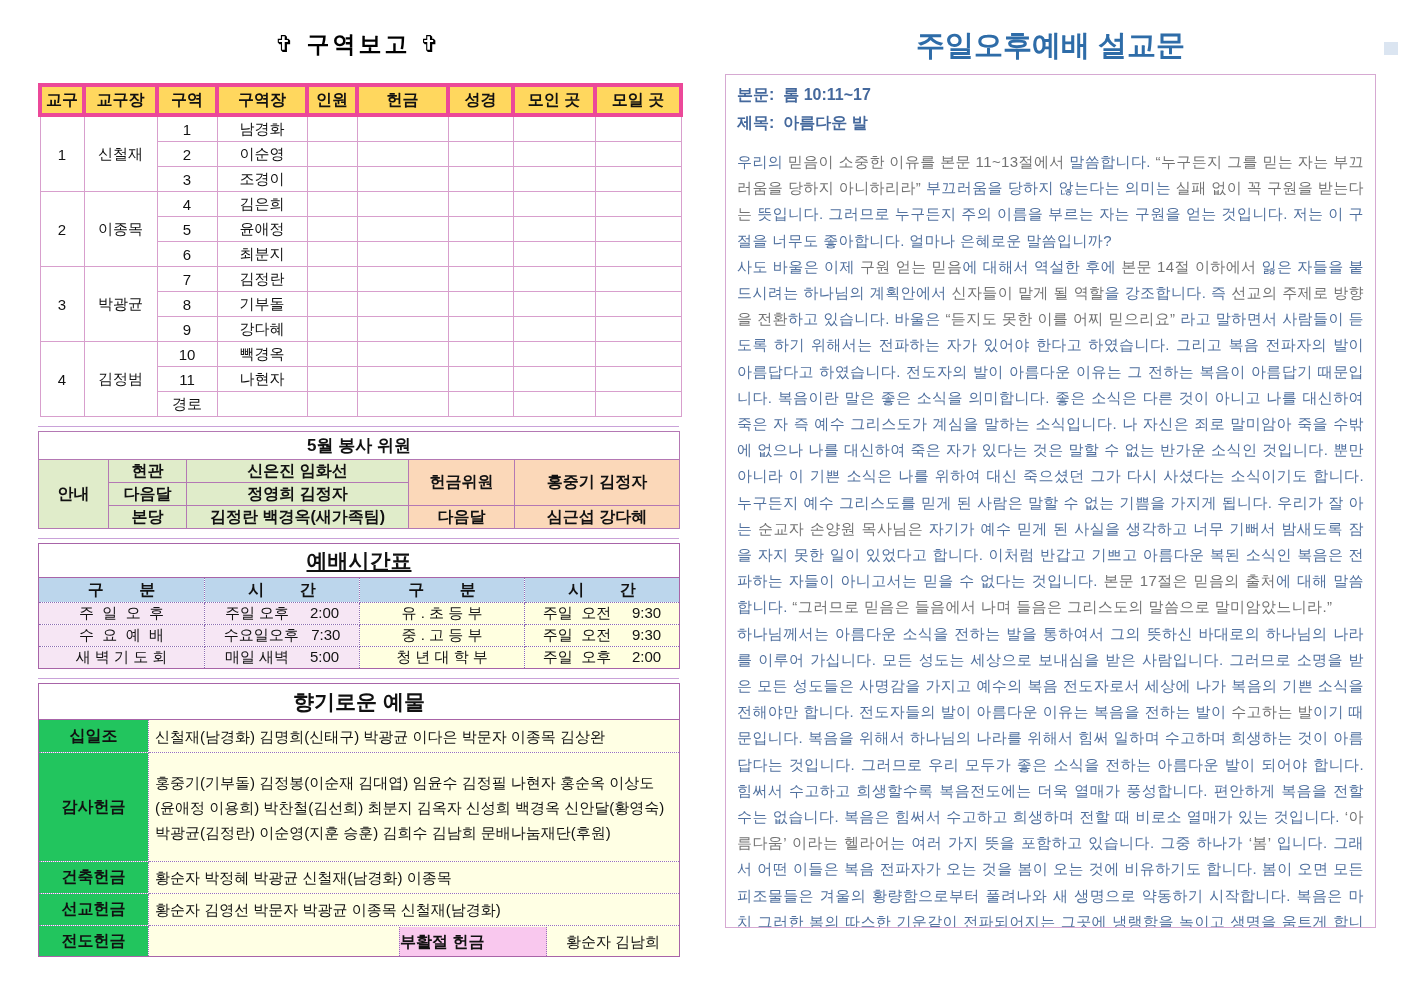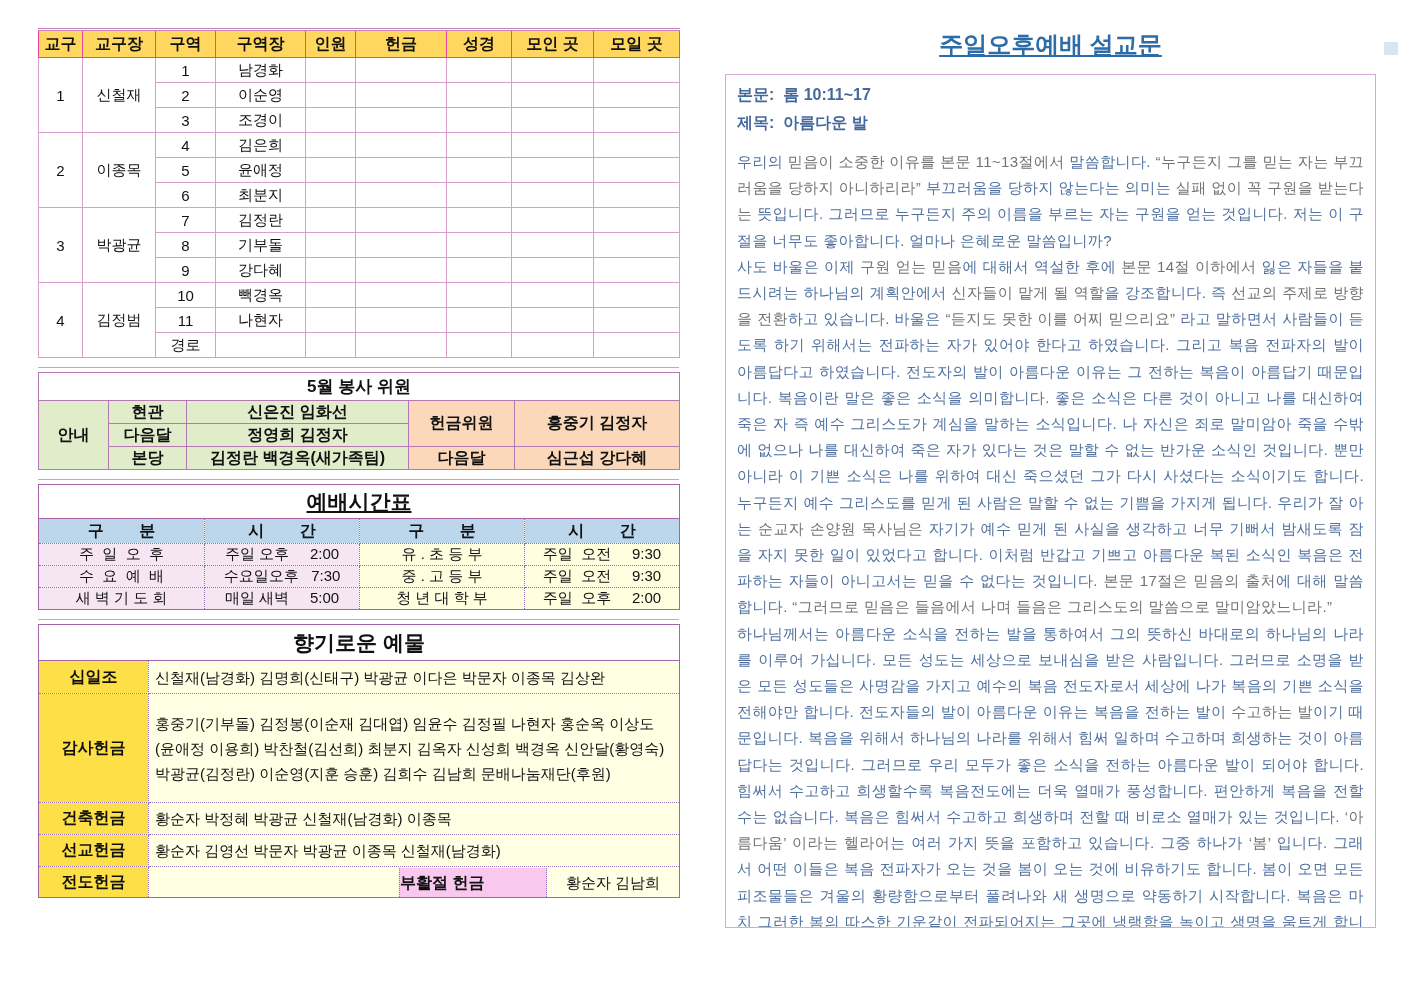--- a/index.html
+++ b/index.html
@@ -6,21 +6,21 @@
   .page{position:relative;width:1403px;height:992px;background:#ffffff;overflow:hidden;
         font-family:"Liberation Sans","DejaVu Sans",sans-serif;color:#111;}
   
   .left{position:absolute;left:38px;top:28px;width:641px;}
   .left-title{height:32px;line-height:32px;text-align:center;font-size:23px;font-weight:bold;
               letter-spacing:3px;color:#000;margin-bottom:23px;}
   table{border-collapse:collapse;table-layout:fixed;width:641px;}
   td,th{overflow:hidden;}
   
   .report{border:1px solid #c583b9;border-top:3px double #c583b9;}
-  .report th{background:#ffd75e;border:1px solid #ec4899;height:26px;font-size:16px;
+  .report th{background:#ffd75e;border:4px solid #ec4899;height:26px;font-size:16px;
              font-weight:bold;text-align:center;padding:0;}
   .report td{border:1px solid #d89fcd;height:24px;font-size:15px;text-align:center;padding:0;background:#fff;}
   
   .sep{height:1px;background:#c9a2d9;margin:9px 0 4px 0;}
   
   .committee{border:1.5px solid #b478b4;}
   .committee td{border:1px solid #b478b4;text-align:center;font-weight:bold;padding:0;}
   .committee .ttl{height:27px;font-size:17px;background:#ffffff;}
   .committee .g{background:#e0ecca;height:22px;font-size:16px;margin-top:16px;}
   .committee .o{background:#fbd8b9;font-size:16px;}
@@ -28,44 +28,45 @@
   .sched{border:1.5px solid #a864a8;}
   .sched .ttl{height:31px;font-size:21px;font-weight:bold;background:#ffffff;text-align:center;border:1px solid #a864a8;text-decoration:underline;}
   .sched th{background:#bcd6ec;border:1px dotted #8f6bb3;height:22px;font-size:16px;font-weight:bold;white-space:pre;}
   .sched td{border:1px dotted #8f6bb3;height:19px;font-size:15px;text-align:center;white-space:pre;}
   .pk{background:#f6e6f4;}
   .yl{background:#ffffe0;}
   
   .gifts{border:1.5px solid #a864a8;}
   .gifts .ttl{height:31px;font-size:21px;font-weight:bold;background:#ffffff;text-align:center;border:1px solid #a864a8;}
   .gifts td{border:1px dotted #9a72b8;font-size:15px;padding:2px 6px;}
-  .gifts .lbl{background:#fde047;font-weight:bold;text-align:center;font-size:16px;}
+  .gifts .lbl{background:#22c55e;font-weight:bold;text-align:center;font-size:16px;}
   .gifts .val{background:#ffffe4;text-align:left;line-height:25px;}
   .gifts .rowline{display:flex;align-items:stretch;margin:-2px -6px;}
   .gifts .rowline .sp{flex:1;}
   .gifts .rowline .easter{width:146px;background:#f9c8ee;font-weight:bold;
         border-left:1px dotted #9a72b8;border-right:1px dotted #9a72b8;padding:2px 0;font-size:16px;}
   .gifts .rowline .enames{width:132px;text-align:center;padding:2px 0;}
   
   .right{position:absolute;left:725px;top:28px;width:651px;}
-  .sermon-title{text-align:center;font-size:24px;font-weight:bold;color:#2e6ca8;height:34px;line-height:34px;margin-bottom:12px;text-decoration:underline;}
+  .sermon-title{text-align:center;font-size:29px;font-weight:bold;color:#2e6ca8;height:34px;line-height:34px;margin-bottom:12px;}
   .sermon-box{border:1px solid #d6a9d2;height:846px;padding:6px 11px 0 11px;overflow:hidden;}
   .scripture{font-size:16px;font-weight:bold;color:#44689c;line-height:28px;white-space:pre;}
   .sermon-body{margin-top:12px;}
   .para{font-size:15px;line-height:26.2px;color:#51719f;text-align:justify;letter-spacing:0.4px;word-break:break-all;}
   .para .b{font-weight:normal;color:#737373;}
   .corner-square{position:absolute;left:1384px;top:42px;width:14px;height:13px;background:#dbe5f1;}
 </style>
 </head>
 <body>
 
 <div class="page">
 
   <div class="left">
 
+    <div class="left-title">✞ 구역보고 ✞</div>
 
     <table class="report">
       <colgroup>
         <col style="width:44px">
           <col style="width:73px">
           <col style="width:60px">
           <col style="width:90px">
         <col style="width:50px">
           <col style="width:91px">
           <col style="width:65px">

